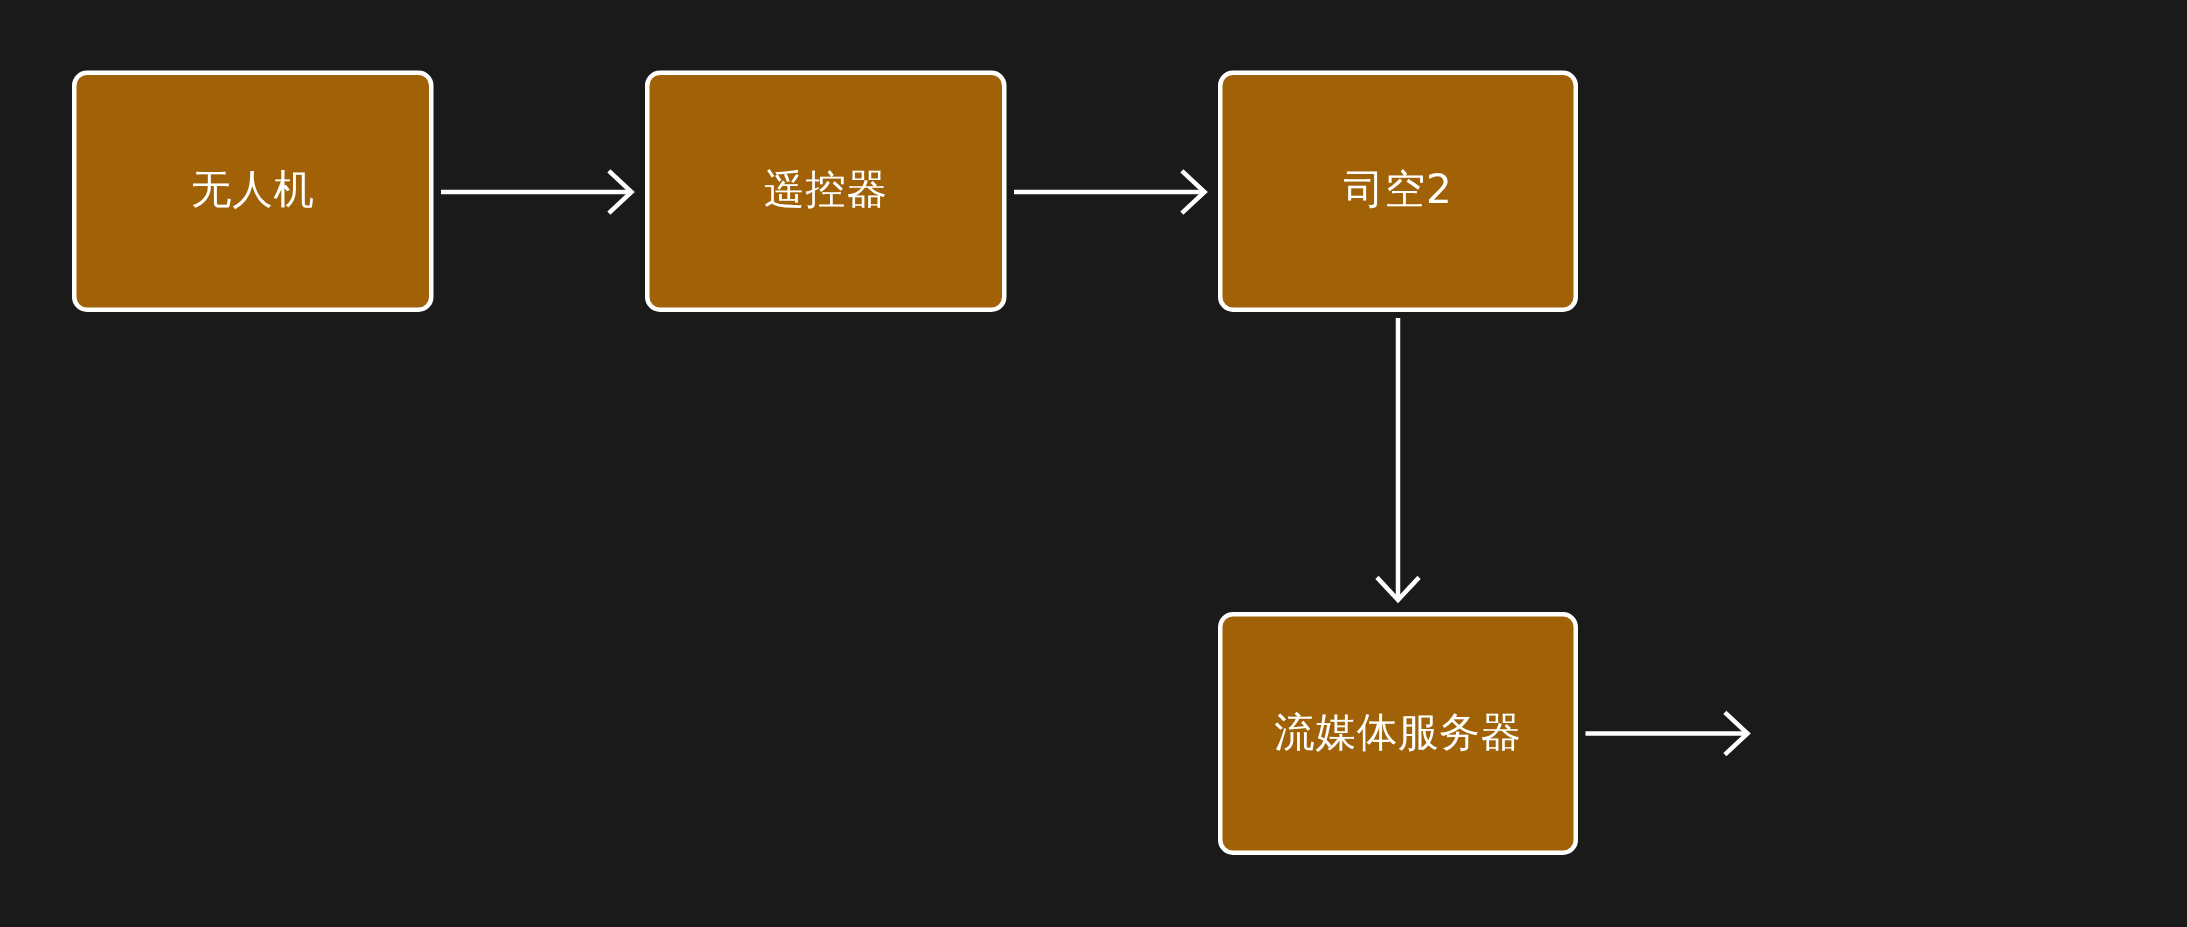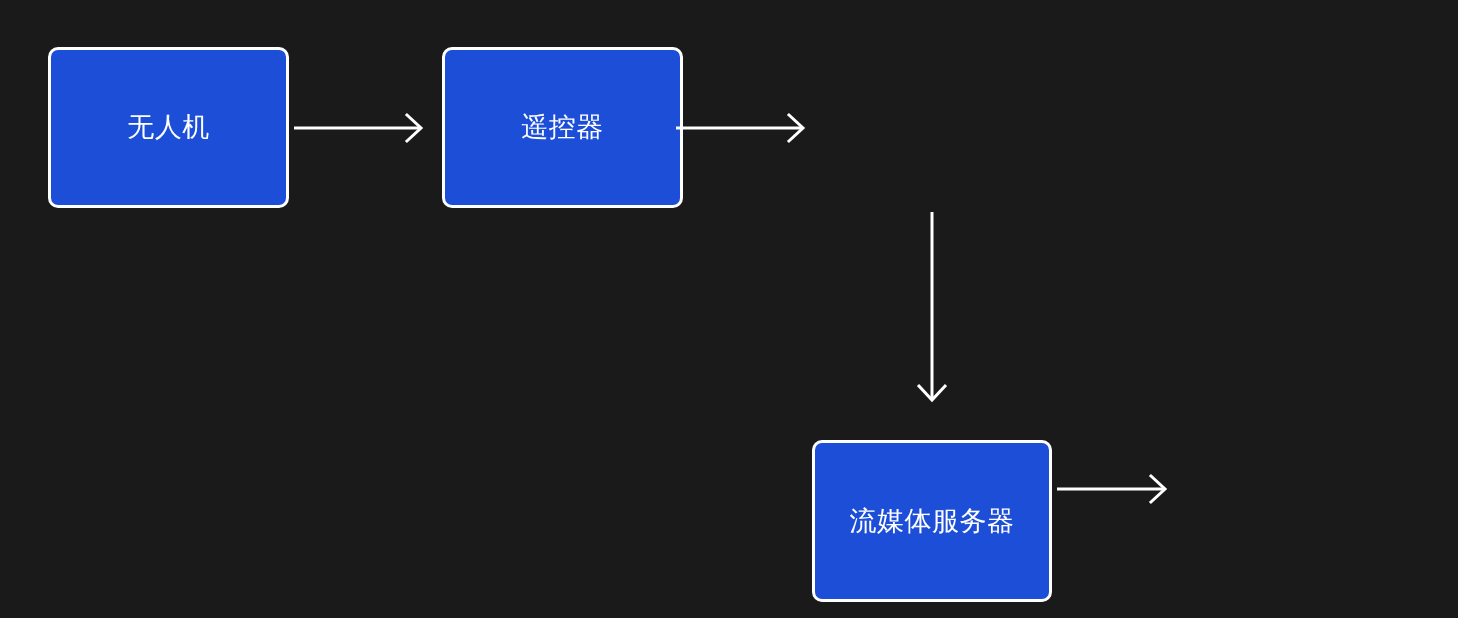--- a/index.html
+++ b/index.html
@@ -16,21 +16,21 @@
   }
   #canvas {
     position: relative;
     width: 1458px;
     height: 618px;
     background: #1a1a1a;
   }
   .node {
     position: absolute;
     box-sizing: border-box;
-    background: #1d4ed8;
+    background: #a16207;
     border: 3px solid #ffffff;
     border-radius: 10px;
     display: flex;
     align-items: center;
     justify-content: center;
   }
   .node-label {
     color: #ffffff;
     font-size: 27px;
     font-weight: 400;
@@ -57,26 +57,29 @@
 </style>
 </head>
 <body>
 
 <div id="canvas">
 
   <div class="node" style="left:48px; top:47px; width:241px; height:161px;">
     <span class="node-label">无人机</span>
   </div>
 
-  <div class="node" style="left:442px; top:47px; width:241px; height:161px;">
+  <div class="node" style="left:430px; top:47px; width:241px; height:161px;">
     <span class="node-label">遥控器</span>
   </div>
 
+  <div class="node" style="left:812px; top:47px; width:240px; height:161px;">
+    <span class="node-label">司空2</span>
+  </div>
 
-  <div class="node" style="left:812px; top:408px; width:240px; height:162px;margin-top:32px;">
+  <div class="node" style="left:812px; top:408px; width:240px; height:162px;">
     <span class="node-label">流媒体服务器</span>
   </div>
 
 
   <svg class="edge" style="left:290px; top:108px; width:140px; height:42px;" viewBox="0 0 140 42">
     <path d="M 4 20 L 131 20"></path>
     <path class="head" d="M 117 7 L 131 20 L 117 33"></path>
   </svg>
 
   <svg class="edge" style="left:672px; top:108px; width:140px; height:42px;" viewBox="0 0 140 42">

